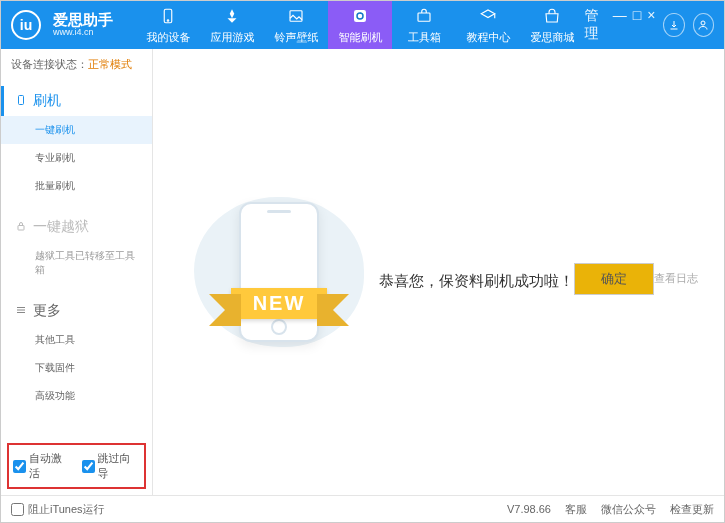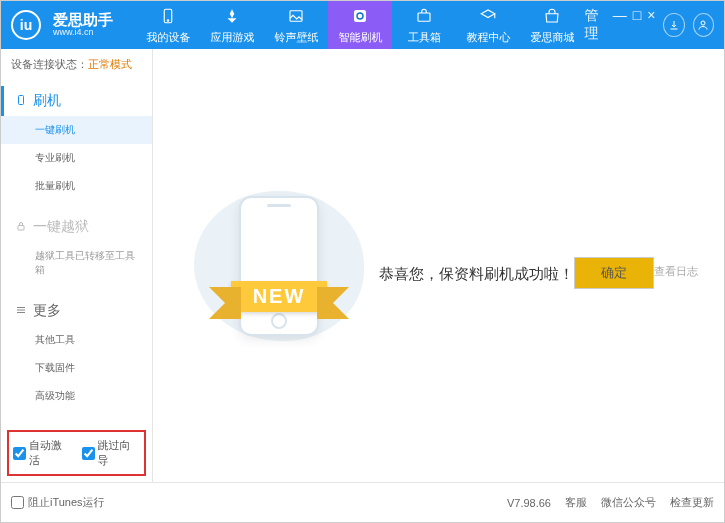--- a/index.html
+++ b/index.html
@@ -38,21 +38,21 @@
 .phone::before { content:""; position:absolute; top:6px; left:50%; transform:translateX(-50%); width:24px; height:3px; background:#d8e3ec; border-radius:2px; }
 .phone::after { content:""; position:absolute; bottom:5px; left:50%; transform:translateX(-50%); width:12px; height:12px; border:2px solid #d8e3ec; border-radius:50%; }
 .ribbon { position: absolute; bottom: 38px; left: -14px; right: -14px; height: 42px; display:flex; align-items:center; justify-content:center; }
 .ribbon-body { background:#ffc93c; color:#fff; font-weight:bold; font-size:20px; letter-spacing:2px; padding:4px 22px; position:relative; box-shadow:0 2px 4px rgba(0,0,0,.15); }
 .ribbon-body::before,.ribbon-body::after{content:"";position:absolute;top:6px;width:0;height:0;border:16px solid #e8b22e;}
 .ribbon-body::before{left:-22px;border-left-color:transparent;}
 .ribbon-body::after{right:-22px;border-right-color:transparent;}
 .success-msg { margin-top: 18px; font-size: 15px; color: #333; }
 .ok-btn { margin-top: 14px; padding: 6px 26px; border: 1px solid #ccc; background: #eab308; cursor: pointer; font-size: 13px; color: #555; }
 .log-link { margin-top: 12px; font-size: 11px; color: #aaa; cursor: pointer; }
-.footer { height: 40px; border-top: 1px solid #e5e5e5; display: flex; align-items: center; padding: 0 10px; font-size: 11px; color: #666; }
+.footer { height: 27px; border-top: 1px solid #e5e5e5; display: flex; align-items: center; padding: 0 10px; font-size: 11px; color: #666; }
 .footer label { display: flex; align-items: center; gap: 4px; cursor: pointer; }
 .footer-spacer { flex: 1; }
 .footer-item { margin-left: 14px; cursor: pointer; }
 </style>
 </head>
 <body>
 
 <div class="app">
   <div class="titlebar">
     <div class="logo-wrap">

